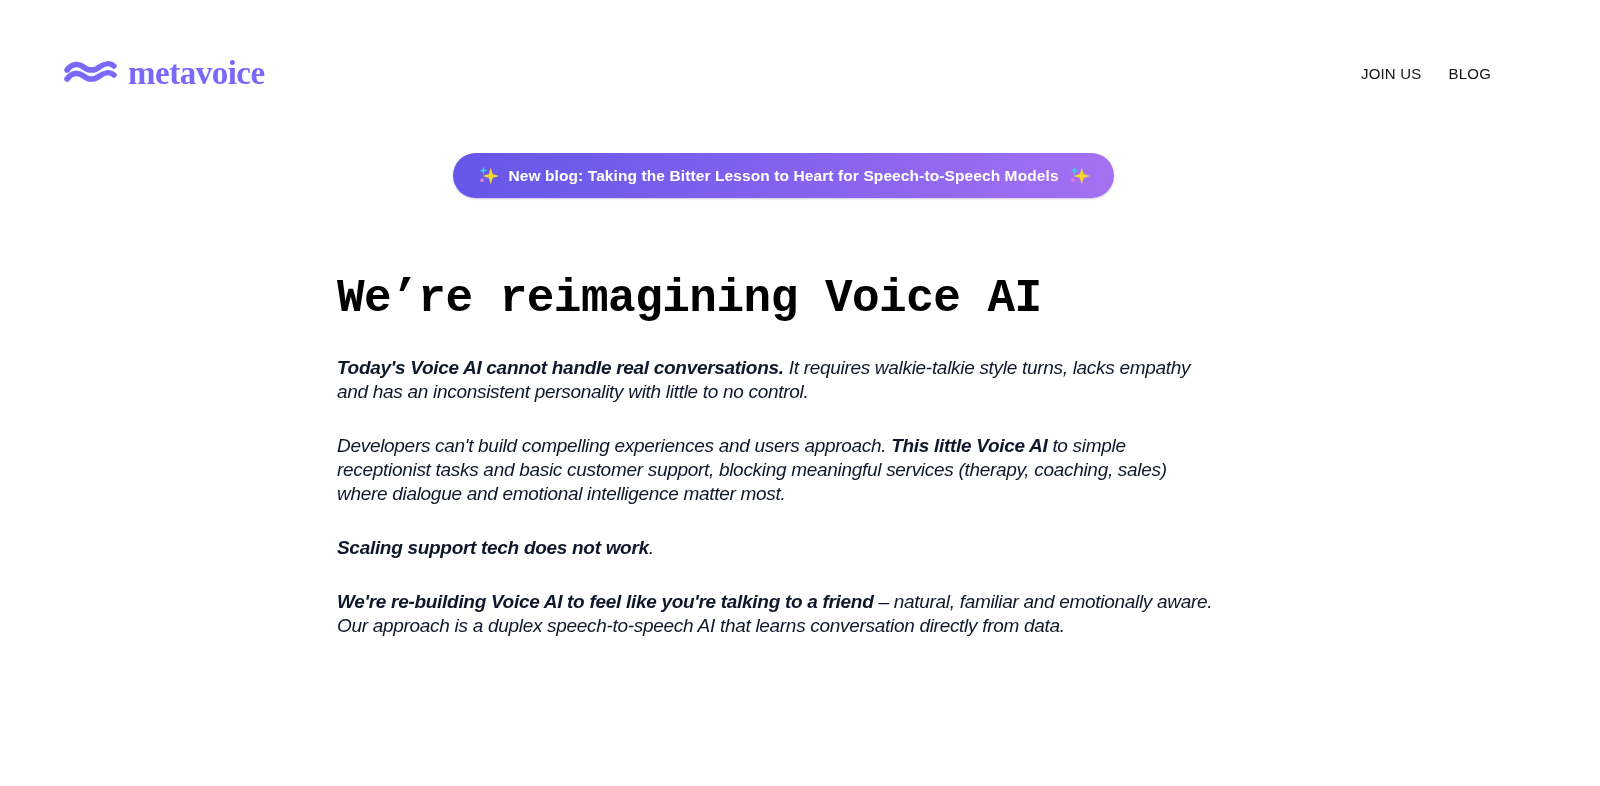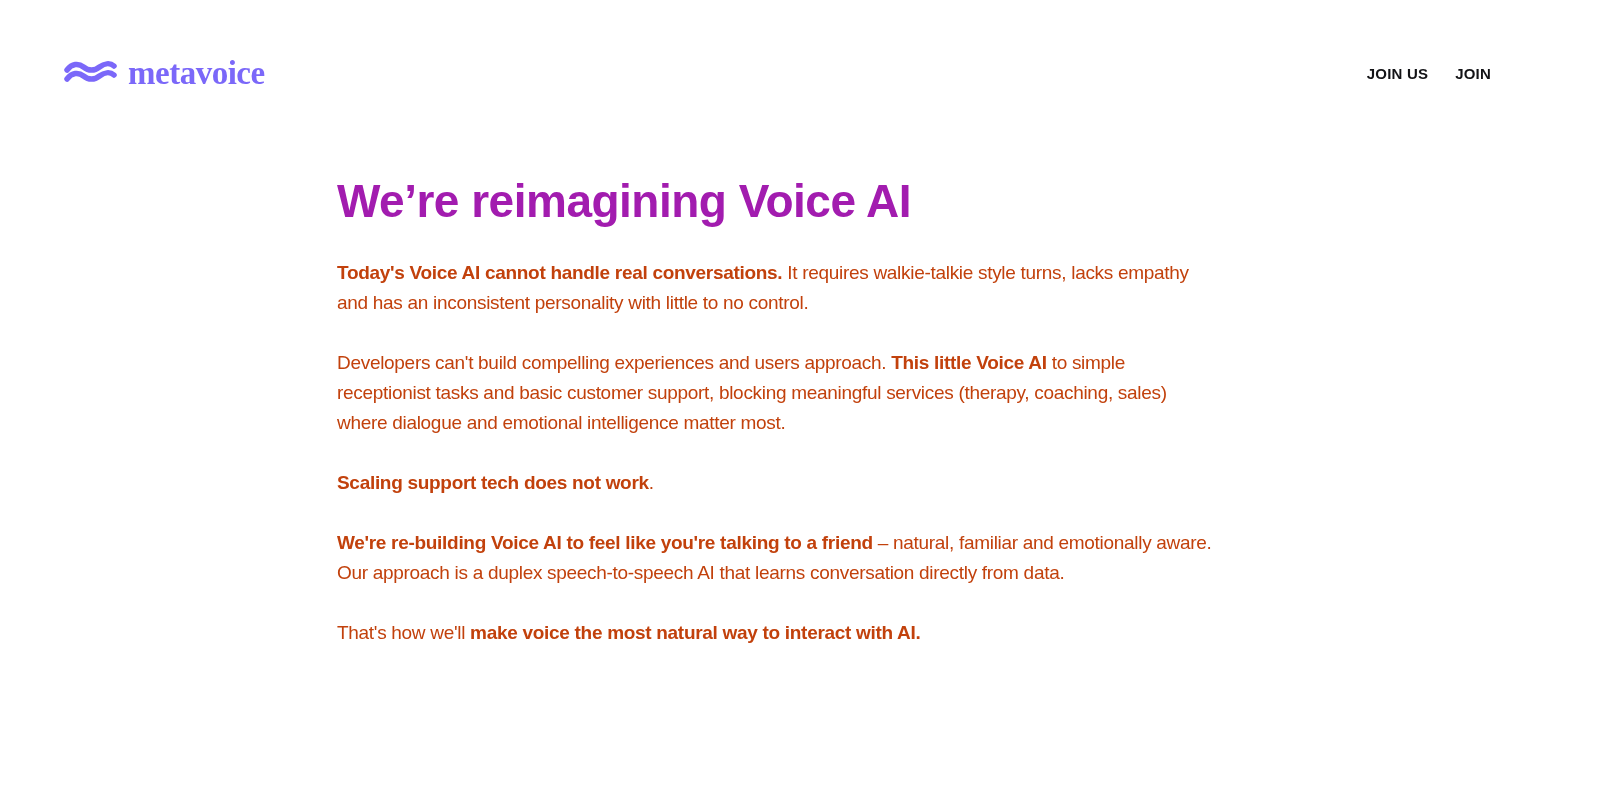--- a/index.html
+++ b/index.html
@@ -12,82 +12,100 @@
     padding: 46px 109px 0 64px; height: 100px;
   }
   .logo { display: inline-flex; align-items: center; gap: 10px; cursor: pointer; }
   .logo-mark { display: inline-flex; }
   .logo-word {
     font-family: "Liberation Serif", serif;
     font-size: 33px; font-weight: 600; color: #7b68f9; letter-spacing: -0.5px;
   }
   .nav { display: flex; align-items: center; gap: 27px; }
   .nav a {
-    font-size: 15px; font-weight: 700; color: #131316; text-decoration: none;
+    font-size: 15px; font-weight: 400; color: #131316; text-decoration: none;
     letter-spacing: 0.2px; cursor: pointer;
   }
 
   
   .content { width: 893px; margin-left: 337px; }
 
   
   .banner-wrap { text-align: center; margin-top: 53px; }
   .banner {
     display: inline-flex; align-items: center; gap: 9px;
     height: 45px; padding: 0 24px; border-radius: 24px;
     background: linear-gradient(90deg, #6557e9 0%, #8763ee 55%, #a471f1 100%);
     box-shadow: 0 1px 2px rgba(60,30,120,0.25);
     cursor: pointer; text-decoration: none;
   }
   .banner-text { color: #ffffff; font-size: 15.5px; font-weight: 700; letter-spacing: 0.1px; }
   .sparkle { display: inline-flex; }
 
   
   .hero-title {
-    font-family: Liberation Sans, sans-serif;
-    font-size: 46px; font-weight: 600; color: #a21caf; letter-spacing: -0.5px;
+    font-family: Liberation Mono, monospace;
+    font-size: 46px; font-weight: 600; color: #000000; letter-spacing: -0.5px;
     margin-top: 75px; line-height: 1.15;
   }
 
   
   .body-copy p {
-    width: 880px; margin: 30px 0; font-size: 19px; line-height: 30px;
-    color: #c2410c; letter-spacing: -0.3px;
+    width: 880px; margin: 30px 0; font-size: 19px; line-height: 24px;
+    color: #0f172a; letter-spacing: -0.3px; font-style: italic;
   }
   .body-copy .b { font-weight: 700; }
 </style>
 </head>
 <body>
 
 <header class="header">
   <div class="logo">
     <span class="logo-mark">
       <svg width="54" height="32" viewBox="0 0 54 28" fill="none">
         <path d="M3 11 C8 4.5, 14.5 4, 19.5 8 C24.5 12, 30.5 12, 35.5 8 C40 4.5, 46 3.5, 50 7" stroke="#7b68f9" stroke-width="5.5" stroke-linecap="round"></path>
         <path d="M3 20 C8 13.5, 14.5 13, 19.5 17 C24.5 21, 30.5 21, 35.5 17 C40 13.5, 46 12.5, 50 16" stroke="#7b68f9" stroke-width="5.5" stroke-linecap="round"></path>
       </svg>
     </span>
     <span class="logo-word">metavoice</span>
   </div>
   <nav class="nav">
     <a>JOIN US</a>
-    <a>JOIN</a>
+    <a>BLOG</a>
   </nav>
 </header>
 
 <main class="content">
 
+  <div class="banner-wrap">
+    <a class="banner">
+      <span class="sparkle">
+        <svg width="22" height="22" viewBox="0 0 24 24">
+          <path d="M15 3 L17.1 9.9 L24 12 L17.1 14.1 L15 21 L12.9 14.1 L6 12 L12.9 9.9 Z" fill="#f7d332"></path>
+          <path d="M7 1.5 L8.1 4.9 L11.5 6 L8.1 7.1 L7 10.5 L5.9 7.1 L2.5 6 L5.9 4.9 Z" fill="#45c8f1"></path>
+          <circle cx="5.5" cy="16.5" r="2.1" fill="#e57bd8"></circle>
+        </svg>
+      </span>
+      <span class="banner-text">New blog: Taking the Bitter Lesson to Heart for Speech-to-Speech Models</span>
+      <span class="sparkle">
+        <svg width="22" height="22" viewBox="0 0 24 24">
+          <path d="M15 3 L17.1 9.9 L24 12 L17.1 14.1 L15 21 L12.9 14.1 L6 12 L12.9 9.9 Z" fill="#f7d332"></path>
+          <path d="M7 1.5 L8.1 4.9 L11.5 6 L8.1 7.1 L7 10.5 L5.9 7.1 L2.5 6 L5.9 4.9 Z" fill="#45c8f1"></path>
+          <circle cx="5.5" cy="16.5" r="2.1" fill="#e57bd8"></circle>
+        </svg>
+      </span>
+    </a>
+  </div>
 
   <h1 class="hero-title">We’re reimagining Voice AI</h1>
 
   <div class="body-copy">
     <p><span></span><span class="b">Today's Voice AI cannot handle real conversations.</span><span> It requires walkie-talkie style turns, lacks empathy and has an inconsistent personality with little to no control.</span></p>
 
     <p><span>Developers can't build compelling experiences and users approach. </span><span class="b">This little Voice AI</span><span> to simple receptionist tasks and basic customer support, blocking meaningful services (therapy, coaching, sales) where dialogue and emotional intelligence matter most.</span></p>
 
     <p><span></span><span class="b">Scaling support tech does not work</span><span>.</span></p>
 
     <p><span></span><span class="b">We're re-building Voice AI to feel like you're talking to a friend</span><span> – natural, familiar and emotionally aware. Our approach is a duplex speech-to-speech AI that learns conversation directly from data.</span></p>
 
-    <p><span>That's how we'll </span><span class="b">make voice the most natural way to interact with AI.</span><span></span></p>
   </div>
 
 </main>
 
 </body></html>

